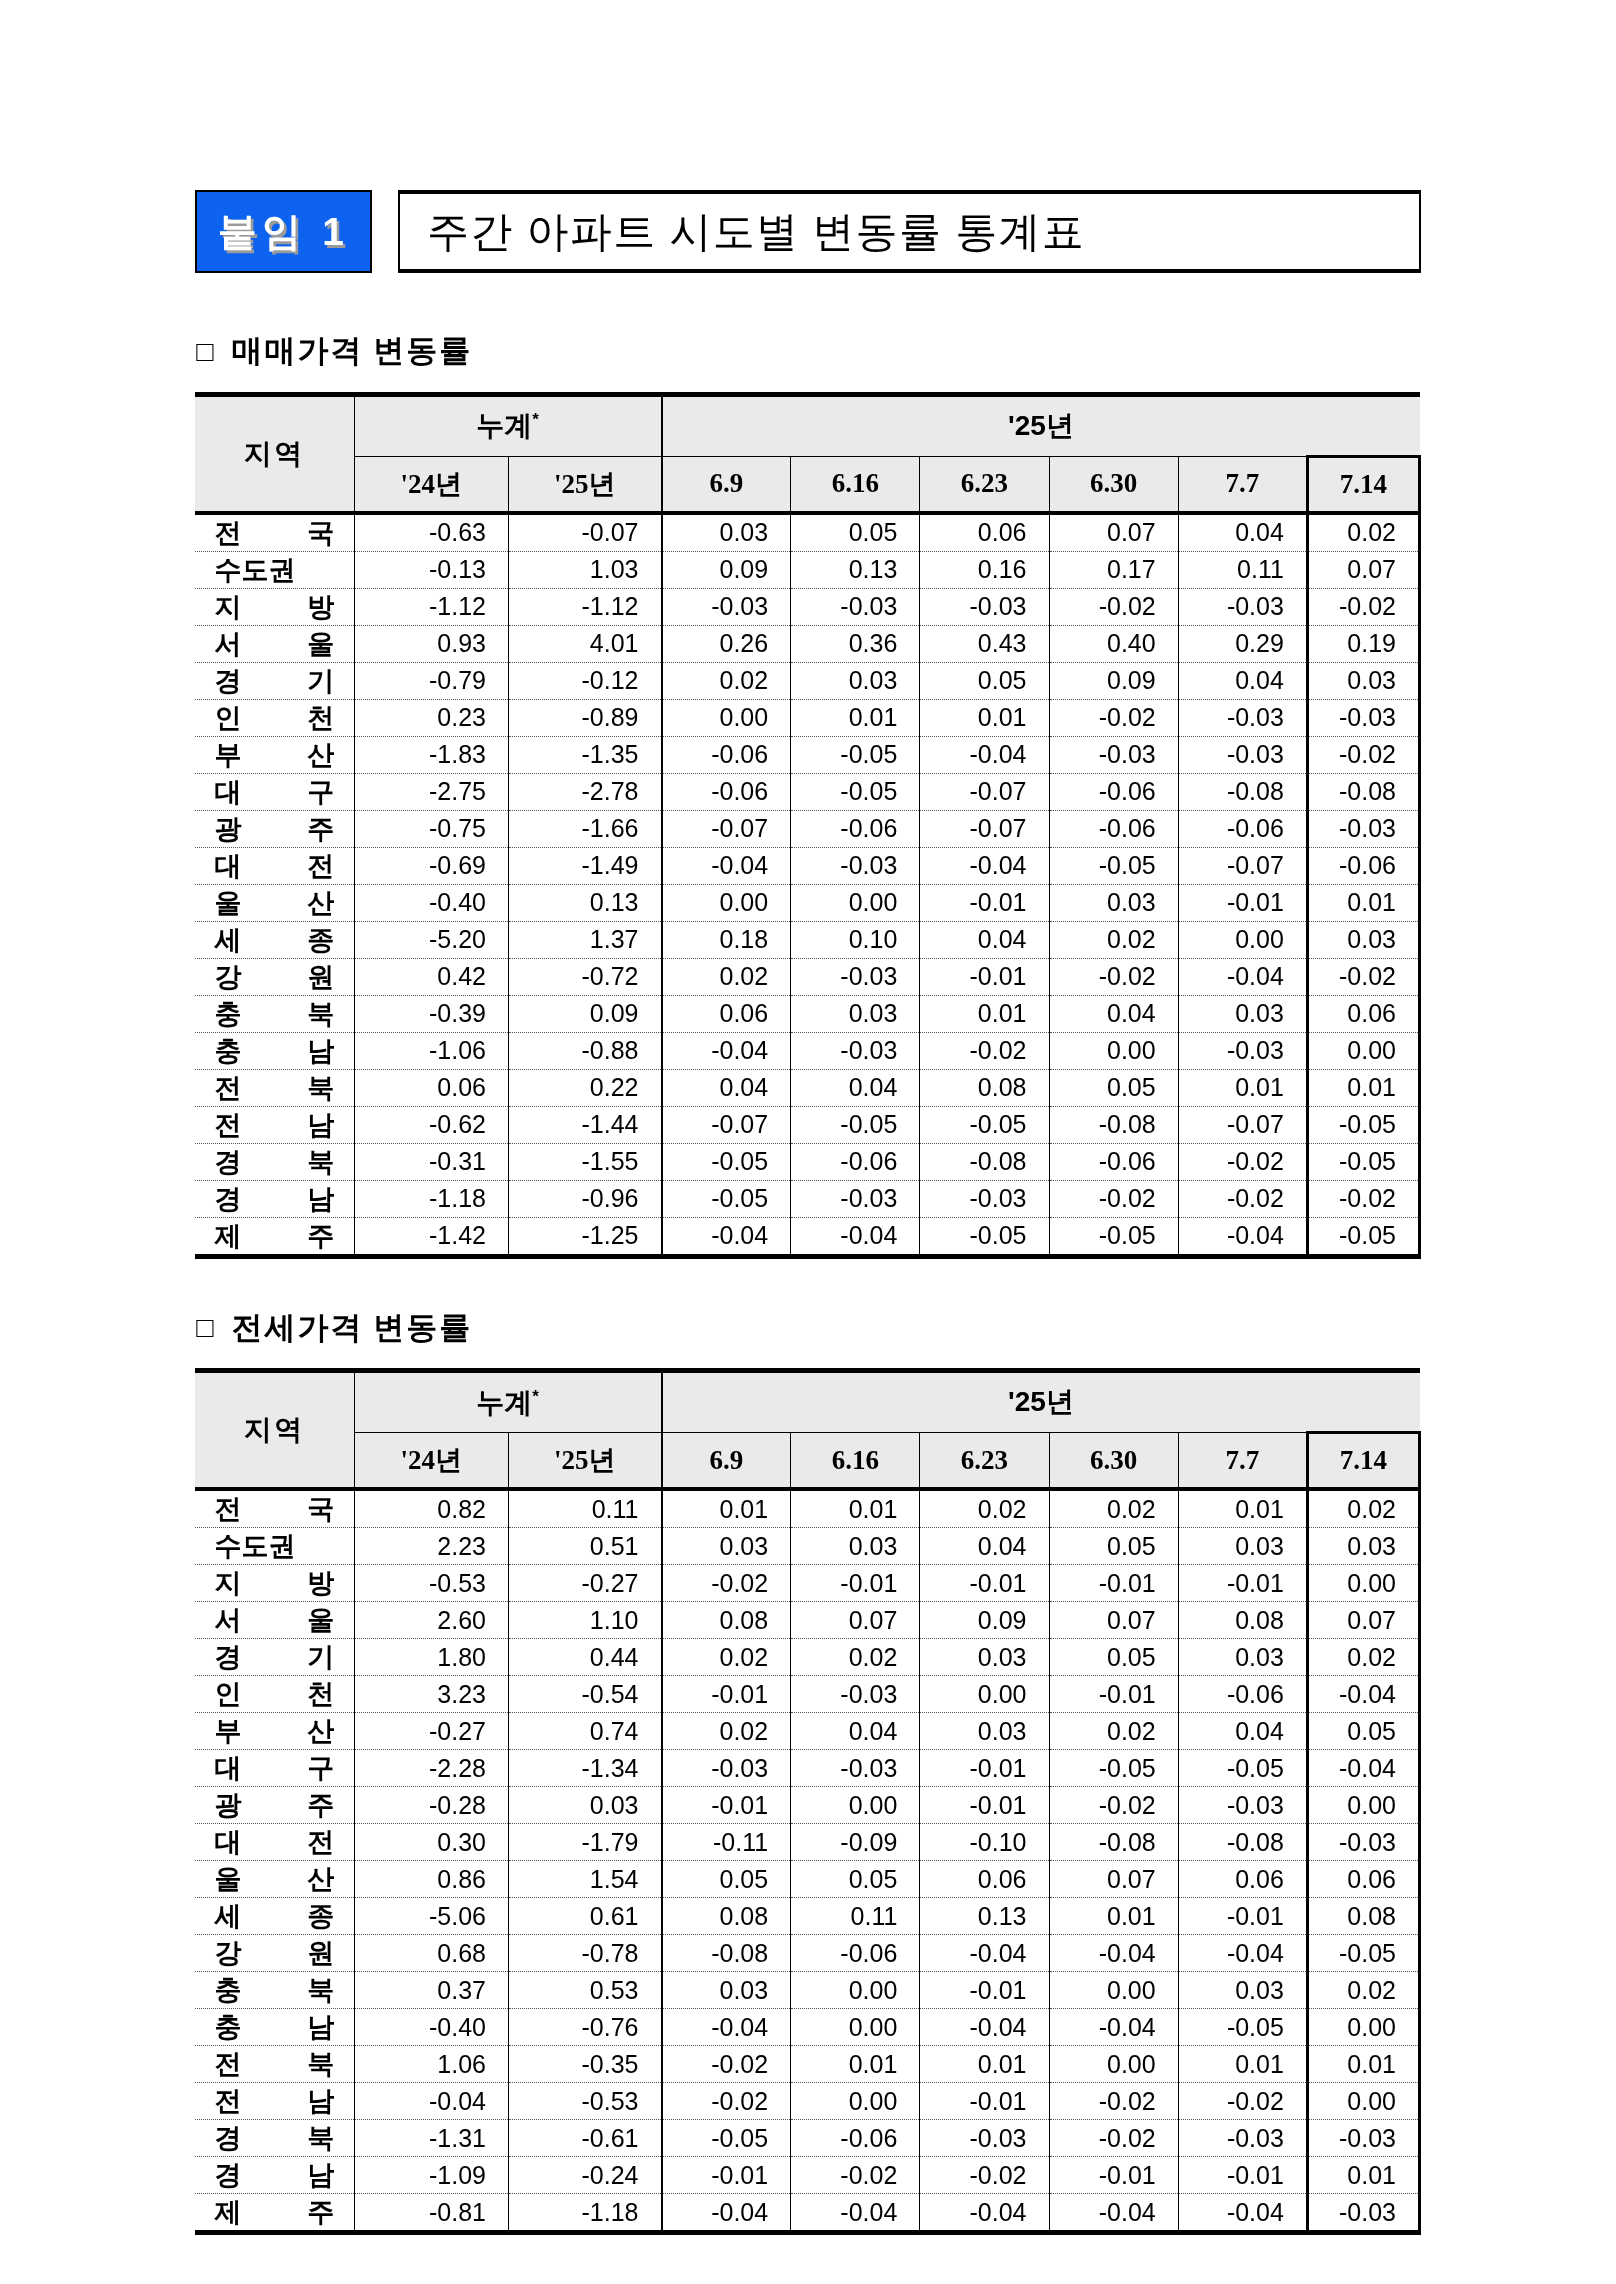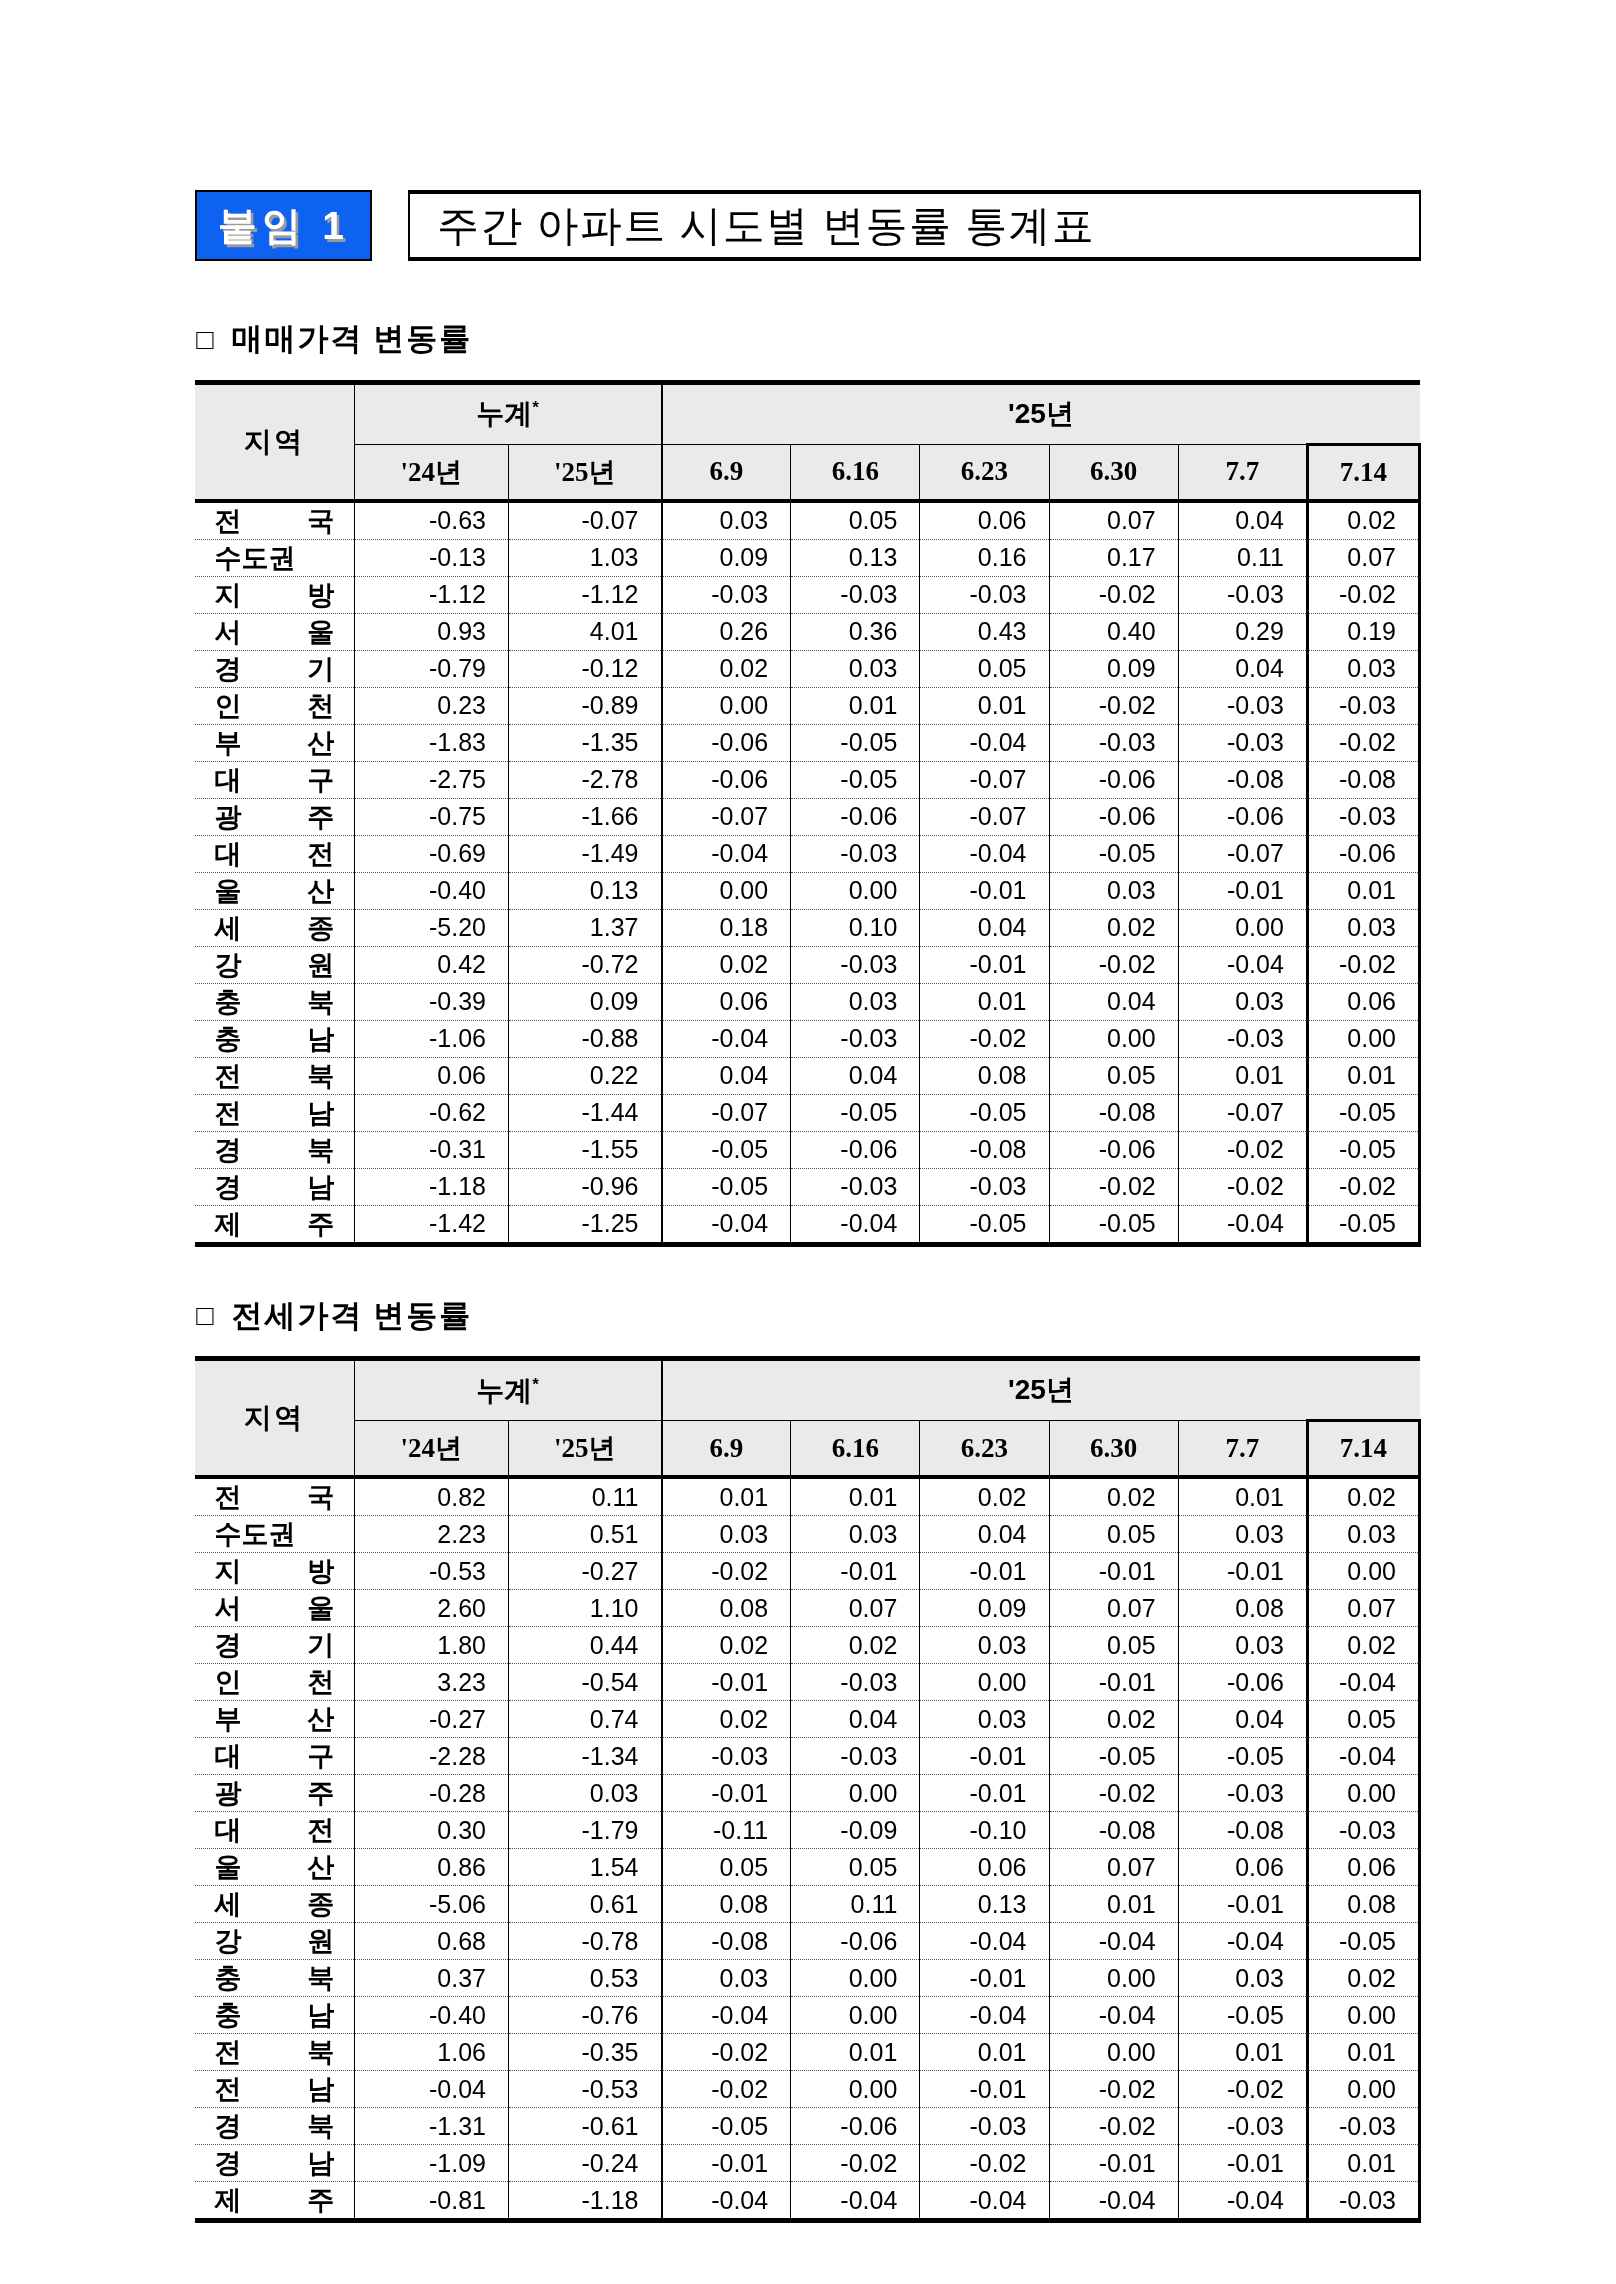--- a/index.html
+++ b/index.html
@@ -11,22 +11,22 @@
     font-family: "Liberation Sans", sans-serif;
     box-sizing: border-box;
     padding: 190px 195px 0 195px;
     overflow: hidden;
   }
 
   
   .doc-header {
     display: flex;
     align-items: stretch;
-    gap: 36px;
-    height: 71px;
+    gap: 26px;
+    height: 83px;
     margin-bottom: 57px;
   }
   .badge {
     width: 177px;
     background: #0d62f0;
     border: 2px solid #000;
     color: #fff;
     display: flex;
     align-items: center;
     justify-content: center;

